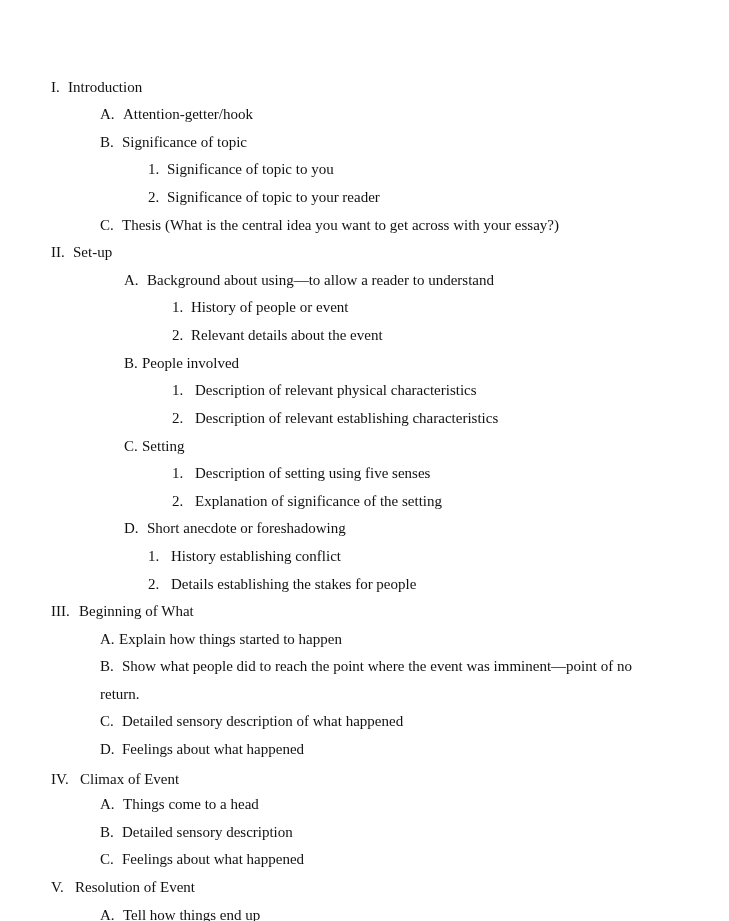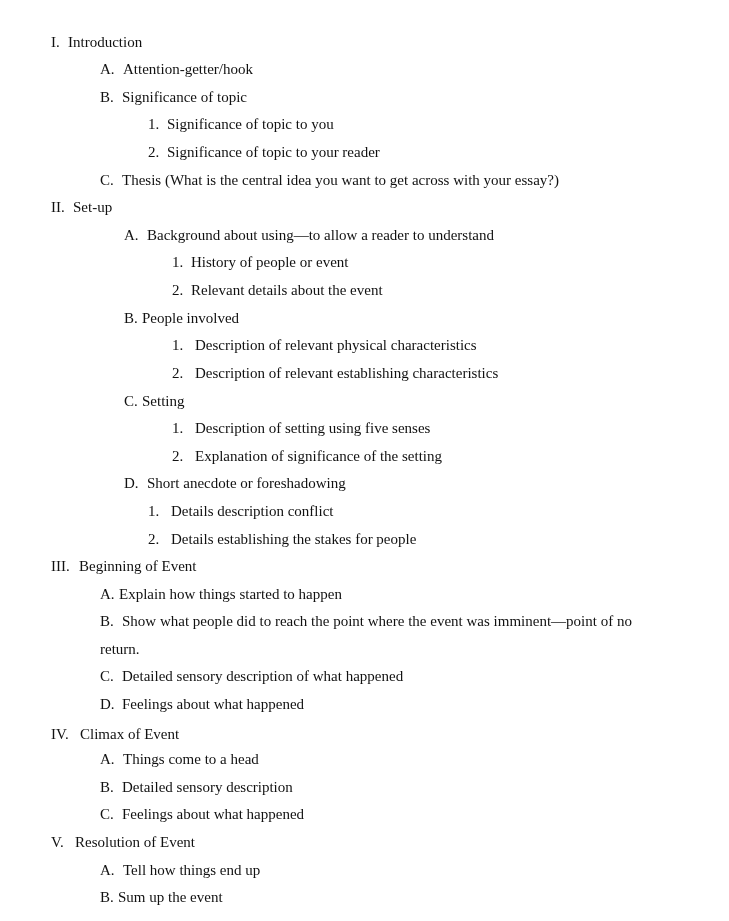--- a/index.html
+++ b/index.html
@@ -1,20 +1,20 @@
 <!DOCTYPE html>
 <html><head>
 <meta charset="utf-8">
 <style>
   html, body { margin: 0; padding: 0; background: #ffffff; }
   body { width: 729px; height: 921px; position: relative; overflow: hidden;
          font-family: "Liberation Serif", "DejaVu Serif", serif; color: #111; }
   .line { position: absolute; height: 20px; line-height: 20px; font-size: 15px; white-space: nowrap; }
   .lbl { display: inline-block; }
-  .txt { display: inline-block; }
+  .txt { display: inline-block; margin-top: 45px; }
 </style>
 </head>
 <body>
 
 <div id="doc">
 
   <div class="line" style="top:32px;left:51px"><span class="lbl" style="width:17px">I.</span><span class="txt">Introduction</span></div>
   <div class="line" style="top:59px;left:100px"><span class="lbl" style="width:23px">A.</span><span class="txt">Attention-getter/hook</span></div>
   <div class="line" style="top:87px;left:100px"><span class="lbl" style="width:22px">B.</span><span class="txt">Significance of topic</span></div>
   <div class="line" style="top:114px;left:148px"><span class="lbl" style="width:19px">1.</span><span class="txt">Significance of topic to you</span></div>
@@ -25,24 +25,24 @@
   <div class="line" style="top:225px;left:124px"><span class="lbl" style="width:23px">A.</span><span class="txt">Background about using—to allow a reader to understand</span></div>
   <div class="line" style="top:252px;left:172px"><span class="lbl" style="width:19px">1.</span><span class="txt">History of people or event</span></div>
   <div class="line" style="top:280px;left:172px"><span class="lbl" style="width:19px">2.</span><span class="txt">Relevant details about the event</span></div>
   <div class="line" style="top:308px;left:124px"><span class="lbl" style="width:18px">B.</span><span class="txt">People involved</span></div>
   <div class="line" style="top:335px;left:172px"><span class="lbl" style="width:23px">1.</span><span class="txt">Description of relevant physical characteristics</span></div>
   <div class="line" style="top:363px;left:172px"><span class="lbl" style="width:23px">2.</span><span class="txt">Description of relevant establishing characteristics</span></div>
   <div class="line" style="top:391px;left:124px"><span class="lbl" style="width:18px">C.</span><span class="txt">Setting</span></div>
   <div class="line" style="top:418px;left:172px"><span class="lbl" style="width:23px">1.</span><span class="txt">Description of setting using five senses</span></div>
   <div class="line" style="top:446px;left:172px"><span class="lbl" style="width:23px">2.</span><span class="txt">Explanation of significance of the setting</span></div>
   <div class="line" style="top:473px;left:124px"><span class="lbl" style="width:23px">D.</span><span class="txt">Short anecdote or foreshadowing</span></div>
-  <div class="line" style="top:501px;left:148px"><span class="lbl" style="width:23px">1.</span><span class="txt">Details description conflict</span></div>
+  <div class="line" style="top:501px;left:148px"><span class="lbl" style="width:23px">1.</span><span class="txt">History establishing conflict</span></div>
   <div class="line" style="top:529px;left:148px"><span class="lbl" style="width:23px">2.</span><span class="txt">Details establishing the stakes for people</span></div>
 
-  <div class="line" style="top:556px;left:51px"><span class="lbl" style="width:28px">III.</span><span class="txt">Beginning of Event</span></div>
+  <div class="line" style="top:556px;left:51px"><span class="lbl" style="width:28px">III.</span><span class="txt">Beginning of What</span></div>
   <div class="line" style="top:584px;left:100px"><span class="lbl" style="width:19px">A.</span><span class="txt">Explain how things started to happen</span></div>
   <div class="line" style="top:611px;left:100px"><span class="lbl" style="width:22px">B.</span><span class="txt">Show what people did to reach the point where the event was imminent—point of no</span></div>
   <div class="line" style="top:639px;left:100px"><span class="txt">return.</span></div>
   <div class="line" style="top:666px;left:100px"><span class="lbl" style="width:22px">C.</span><span class="txt">Detailed sensory description of what happened</span></div>
   <div class="line" style="top:694px;left:100px"><span class="lbl" style="width:22px">D.</span><span class="txt">Feelings about what happened</span></div>
 
   <div class="line" style="top:724px;left:51px"><span class="lbl" style="width:29px">IV.</span><span class="txt">Climax of Event</span></div>
   <div class="line" style="top:749px;left:100px"><span class="lbl" style="width:23px">A.</span><span class="txt">Things come to a head</span></div>
   <div class="line" style="top:777px;left:100px"><span class="lbl" style="width:22px">B.</span><span class="txt">Detailed sensory description</span></div>
   <div class="line" style="top:804px;left:100px"><span class="lbl" style="width:22px">C.</span><span class="txt">Feelings about what happened</span></div>

